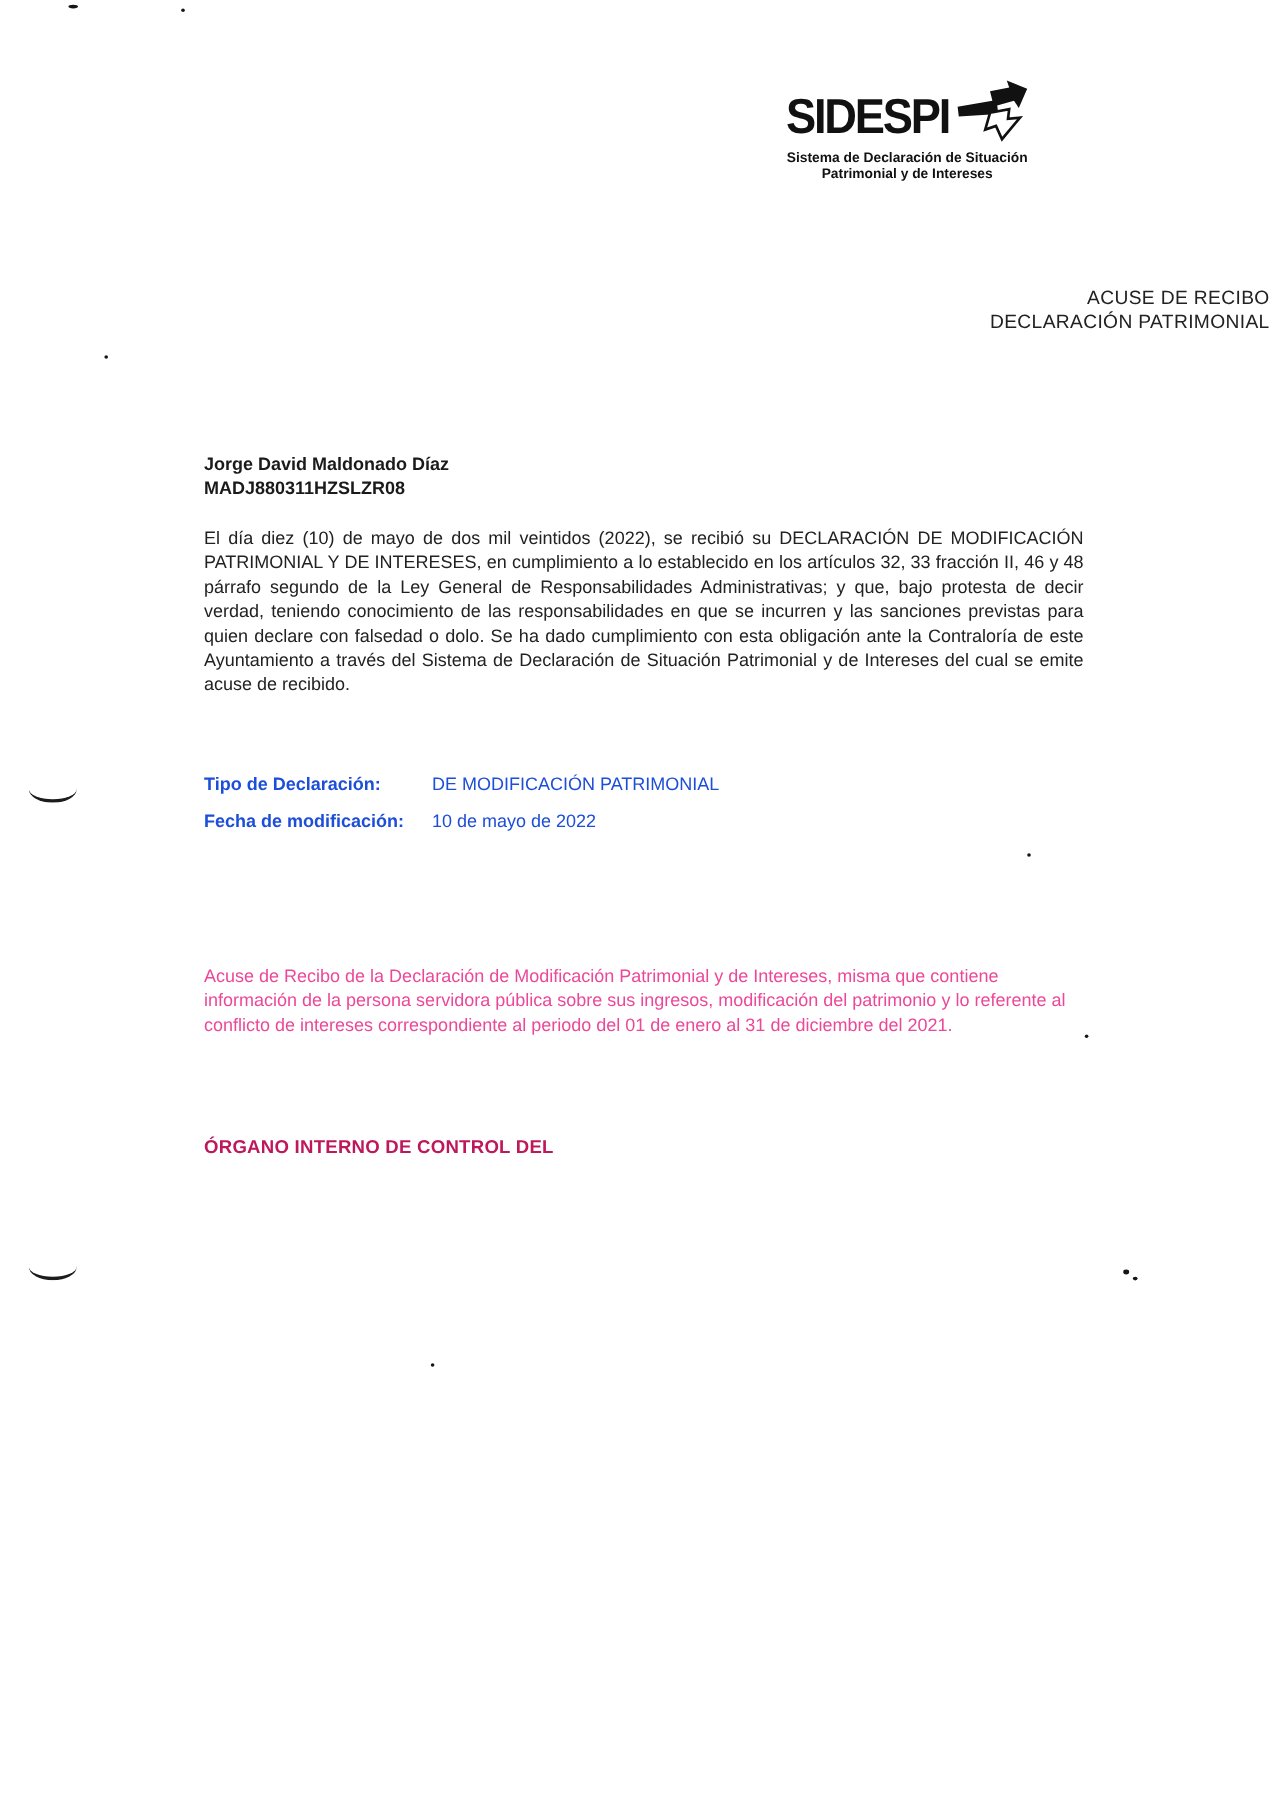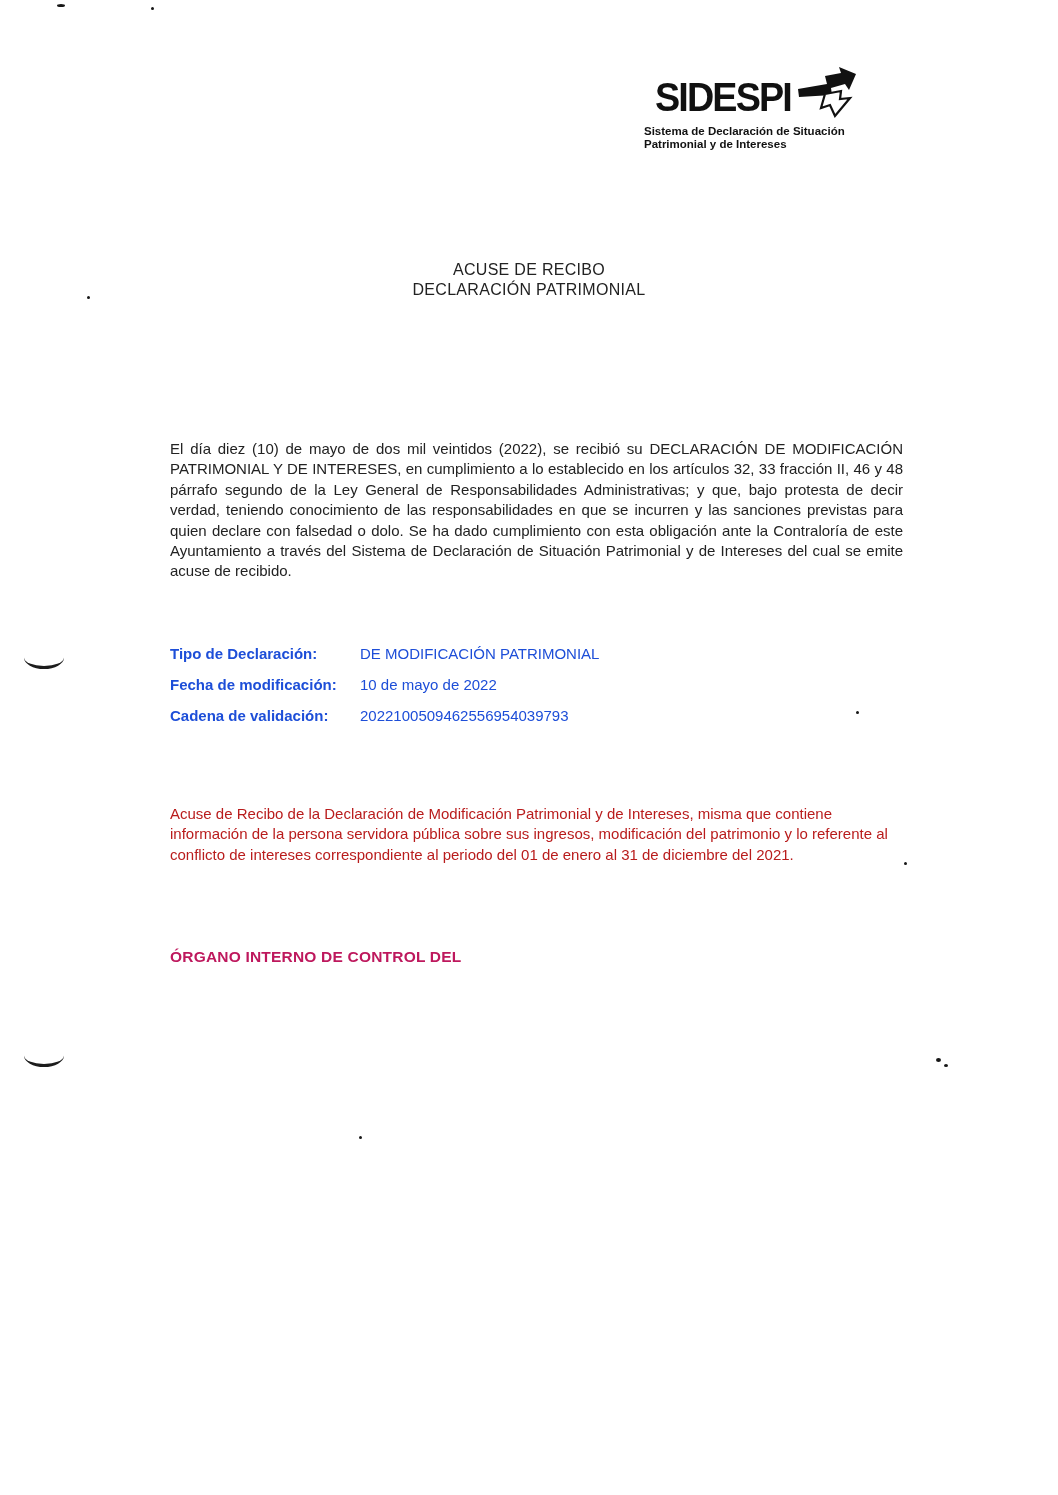--- a/index.html
+++ b/index.html
@@ -16,45 +16,45 @@
   
   .logo { position: absolute; left: 644px; top: 70px; width: 224px; }
   .logo-row { display: flex; align-items: center; justify-content: center; }
   .logo-word {
     font-size: 41px; font-weight: bold; letter-spacing: -2px;
     transform: scaleX(0.92); transform-origin: left center;
     color: #111; white-space: nowrap;
   }
   .logo-arrow { margin-left: -6px; margin-top: -6px; }
   .logo-tagline {
-    font-size: 11.5px; font-weight: bold; text-align: left;
+    font-size: 11.5px; font-weight: bold; text-align: center;
     line-height: 13px; color: #111; margin-top: 1px;
   }
 
   
   .doc-title {
     position: absolute; top: 239px; left: 0; width: 1058px;
-    text-align: center; font-size: 16px; line-height: 19.5px;
-    letter-spacing: 0.3px; color: #222; margin-top: 21px;
+    text-align: right; font-size: 16px; line-height: 19.5px;
+    letter-spacing: 0.3px; color: #222;
   }
 
   
   .declarant {
     position: absolute; top: 378px; left: 170px;
     font-weight: bold; font-size: 15px; line-height: 20px; color: #1a1a1a;
   }
 
   
   .para1 {
     position: absolute; top: 439px; left: 170px; width: 733px;
     font-size: 15px; line-height: 20.4px; text-align: justify; color: #222;
   }
   .para2 {
     position: absolute; top: 804px; left: 170px; width: 742px;
-    font-size: 15px; line-height: 20.4px; color: #b91c1c;
+    font-size: 15px; line-height: 20.4px; color: #ec4899;
   }
 
   
   .fields { position: absolute; top: 644px; left: 170px; font-size: 15px; color: #1d4ed8; }
   .field-row { display: flex; margin-bottom: 11px; line-height: 20px; }
   .field-label { font-weight: bold; width: 190px; flex: 0 0 190px; }
   .field-value { white-space: nowrap; }
 
   
   .office {
@@ -97,35 +97,35 @@
       <div>Sistema de Declaración de Situación</div>
       <div>Patrimonial y de Intereses</div>
     </div>
   </div>
 
   <div class="doc-title">
     <div>ACUSE DE RECIBO</div>
     <div>DECLARACIÓN PATRIMONIAL</div>
   </div>
 
+  <div class="declarant">
+    <div>Jorge David Maldonado Díaz</div>
+    <div>MADJ880311HZSLZR08</div>
+  </div>
 
   <div class="para1">El día diez (10) de mayo de dos mil veintidos (2022), se recibió su DECLARACIÓN DE MODIFICACIÓN PATRIMONIAL Y DE INTERESES, en cumplimiento a lo establecido en los artículos 32, 33 fracción II, 46 y 48 párrafo segundo de la Ley General de Responsabilidades Administrativas; y que, bajo protesta de decir verdad, teniendo conocimiento de las responsabilidades en que se incurren y las sanciones previstas para quien declare con falsedad o dolo. Se ha dado cumplimiento con esta obligación ante la Contraloría de este Ayuntamiento a través del Sistema de Declaración de Situación Patrimonial y de Intereses del cual se emite acuse de recibido.</div>
 
   <div class="fields">
     <div class="field-row">
       <span class="field-label">Tipo de Declaración:</span>
       <span class="field-value">DE MODIFICACIÓN PATRIMONIAL</span>
     </div>
     <div class="field-row">
       <span class="field-label">Fecha de modificación:</span>
       <span class="field-value">10 de mayo de 2022</span>
-    </div>
-    <div class="field-row">
-      <span class="field-label">Cadena de validación:</span>
-      <span class="field-value">2022100509462556954039793</span>
     </div>
   </div>
 
   <div class="para2">Acuse de Recibo de la Declaración de Modificación Patrimonial y de Intereses, misma que contiene información de la persona servidora pública sobre sus ingresos, modificación del patrimonio y lo referente al conflicto de intereses correspondiente al periodo del 01 de enero al 31 de diciembre del 2021.</div>
 
   <div class="office">ÓRGANO INTERNO DE CONTROL DEL</div>
 
   <div class="hw hw-line1">Recibí: David M.</div>
   <div class="hw hw-line2">10/05/22</div>
   <div class="hw hw-line3">9:48AM</div>

